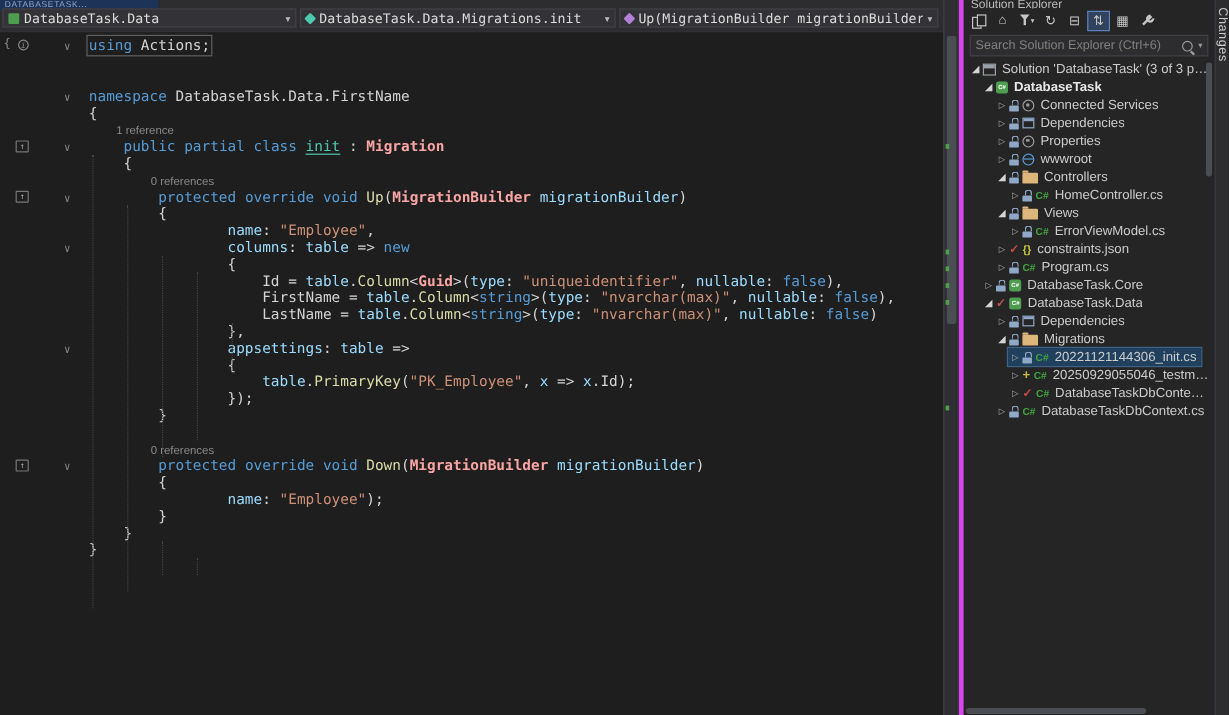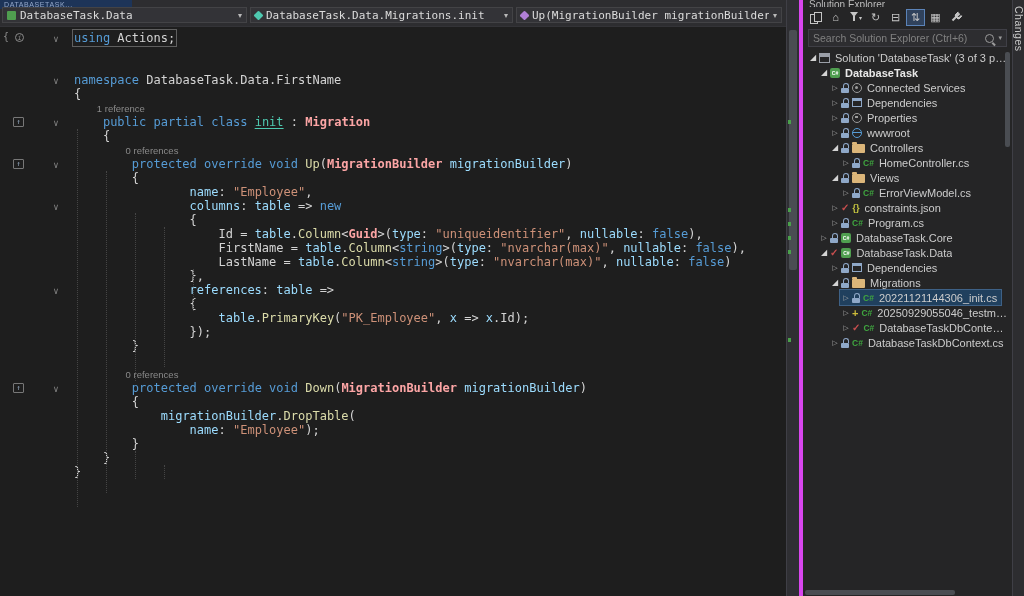--- a/index.html
+++ b/index.html
@@ -143,30 +143,29 @@
           <div class="code-row"><span class="gut"></span><span class="fold"></span><span class="codecell" style="padding-left: 57.6px;"><span class="lens-text">0 references</span></span></div>
           <div class="code-row"><span class="gut"><span class="mglyph">↑</span></span><span class="fold"><span class="chev">∨</span></span><span class="codecell"><span class="tk-p">        </span><span class="tk-k">protected</span><span class="tk-p"> </span><span class="tk-k">override</span><span class="tk-p"> </span><span class="tk-k">void</span><span class="tk-p"> </span><span class="tk-m">Up</span><span class="tk-p">(</span><span class="tk-t">MigrationBuilder</span><span class="tk-p"> </span><span class="tk-v">migrationBuilder</span><span class="tk-p">)</span></span></div>
           <div class="code-row"><span class="gut"></span><span class="fold"></span><span class="codecell"><span class="tk-p">        {</span></span></div>
           <div class="code-row"><span class="gut"></span><span class="fold"></span><span class="codecell"><span class="tk-p">                </span><span class="tk-v">name</span><span class="tk-p">: </span><span class="tk-s">"Employee"</span><span class="tk-p">,</span></span></div>
           <div class="code-row"><span class="gut"></span><span class="fold"><span class="chev">∨</span></span><span class="codecell"><span class="tk-p">                </span><span class="tk-v">columns</span><span class="tk-p">: </span><span class="tk-v">table</span><span class="tk-p"> =&gt; </span><span class="tk-k">new</span></span></div>
           <div class="code-row"><span class="gut"></span><span class="fold"></span><span class="codecell"><span class="tk-p">                {</span></span></div>
           <div class="code-row"><span class="gut"></span><span class="fold"></span><span class="codecell"><span class="tk-p">                    Id = </span><span class="tk-v">table</span><span class="tk-p">.</span><span class="tk-m">Column</span><span class="tk-p">&lt;</span><span class="tk-t">Guid</span><span class="tk-p">&gt;(</span><span class="tk-v">type</span><span class="tk-p">: </span><span class="tk-s">"uniqueidentifier"</span><span class="tk-p">, </span><span class="tk-v">nullable</span><span class="tk-p">: </span><span class="tk-k">false</span><span class="tk-p">),</span></span></div>
           <div class="code-row"><span class="gut"></span><span class="fold"></span><span class="codecell"><span class="tk-p">                    FirstName = </span><span class="tk-v">table</span><span class="tk-p">.</span><span class="tk-m">Column</span><span class="tk-p">&lt;</span><span class="tk-k">string</span><span class="tk-p">&gt;(</span><span class="tk-v">type</span><span class="tk-p">: </span><span class="tk-s">"nvarchar(max)"</span><span class="tk-p">, </span><span class="tk-v">nullable</span><span class="tk-p">: </span><span class="tk-k">false</span><span class="tk-p">),</span></span></div>
           <div class="code-row"><span class="gut"></span><span class="fold"></span><span class="codecell"><span class="tk-p">                    LastName = </span><span class="tk-v">table</span><span class="tk-p">.</span><span class="tk-m">Column</span><span class="tk-p">&lt;</span><span class="tk-k">string</span><span class="tk-p">&gt;(</span><span class="tk-v">type</span><span class="tk-p">: </span><span class="tk-s">"nvarchar(max)"</span><span class="tk-p">, </span><span class="tk-v">nullable</span><span class="tk-p">: </span><span class="tk-k">false</span><span class="tk-p">)</span></span></div>
           <div class="code-row"><span class="gut"></span><span class="fold"></span><span class="codecell"><span class="tk-p">                },</span></span></div>
-          <div class="code-row"><span class="gut"></span><span class="fold"><span class="chev">∨</span></span><span class="codecell"><span class="tk-p">                </span><span class="tk-v">references</span><span class="tk-p">: </span><span class="tk-v">table</span><span class="tk-p"> =&gt;</span></span></div>
+          <div class="code-row"><span class="gut"></span><span class="fold"><span class="chev">∨</span></span><span class="codecell"><span class="tk-p">                </span><span class="tk-v">appsettings</span><span class="tk-p">: </span><span class="tk-v">table</span><span class="tk-p"> =&gt;</span></span></div>
           <div class="code-row"><span class="gut"></span><span class="fold"></span><span class="codecell"><span class="tk-p">                {</span></span></div>
           <div class="code-row"><span class="gut"></span><span class="fold"></span><span class="codecell"><span class="tk-p">                    </span><span class="tk-v">table</span><span class="tk-p">.</span><span class="tk-m">PrimaryKey</span><span class="tk-p">(</span><span class="tk-s">"PK_Employee"</span><span class="tk-p">, </span><span class="tk-v">x</span><span class="tk-p"> =&gt; </span><span class="tk-v">x</span><span class="tk-p">.Id);</span></span></div>
           <div class="code-row"><span class="gut"></span><span class="fold"></span><span class="codecell"><span class="tk-p">                });</span></span></div>
           <div class="code-row"><span class="gut"></span><span class="fold"></span><span class="codecell"><span class="tk-p">        }</span></span></div>
           <div class="code-row"><span class="gut"></span><span class="fold"></span><span class="codecell"></span></div>
           <div class="code-row"><span class="gut"></span><span class="fold"></span><span class="codecell" style="padding-left: 57.6px;"><span class="lens-text">0 references</span></span></div>
           <div class="code-row"><span class="gut"><span class="mglyph">↑</span></span><span class="fold"><span class="chev">∨</span></span><span class="codecell"><span class="tk-p">        </span><span class="tk-k">protected</span><span class="tk-p"> </span><span class="tk-k">override</span><span class="tk-p"> </span><span class="tk-k">void</span><span class="tk-p"> </span><span class="tk-m">Down</span><span class="tk-p">(</span><span class="tk-t">MigrationBuilder</span><span class="tk-p"> </span><span class="tk-v">migrationBuilder</span><span class="tk-p">)</span></span></div>
           <div class="code-row"><span class="gut"></span><span class="fold"></span><span class="codecell"><span class="tk-p">        {</span></span></div>
-          <div class="code-row"><span class="gut"></span><span class="fold"></span><span class="codecell"><span class="tk-p">            </span><span class="tk-v">migrationBuilder</span><span class="tk-p">.</span><span class="tk-m">DropTable</span><span class="tk-p">(</span></span></div>
           <div class="code-row"><span class="gut"></span><span class="fold"></span><span class="codecell"><span class="tk-p">                </span><span class="tk-v">name</span><span class="tk-p">: </span><span class="tk-s">"Employee"</span><span class="tk-p">);</span></span></div>
           <div class="code-row"><span class="gut"></span><span class="fold"></span><span class="codecell"><span class="tk-p">        }</span></span></div>
           <div class="code-row"><span class="gut"></span><span class="fold"></span><span class="codecell"><span class="tk-p">    }</span></span></div>
           <div class="code-row"><span class="gut"></span><span class="fold"></span><span class="codecell"><span class="tk-p">}</span></span></div>
         </div>
       <div class="guide" style="left:77px;top:102px;height:378px;"></div>
       <div class="guide" style="left:106px;top:144px;height:322px;"></div>
       <div class="guide" style="left:135px;top:186px;height:168px;"></div>
       <div class="guide" style="left:135px;top:424px;height:28px;"></div>
       <div class="guide" style="left:164px;top:200px;height:140px;"></div>

